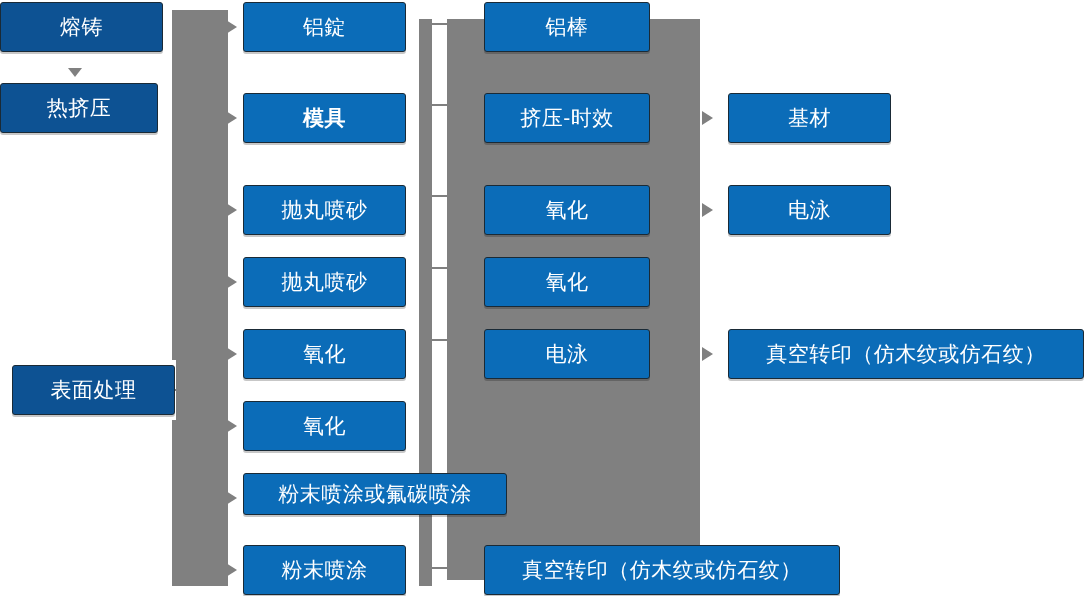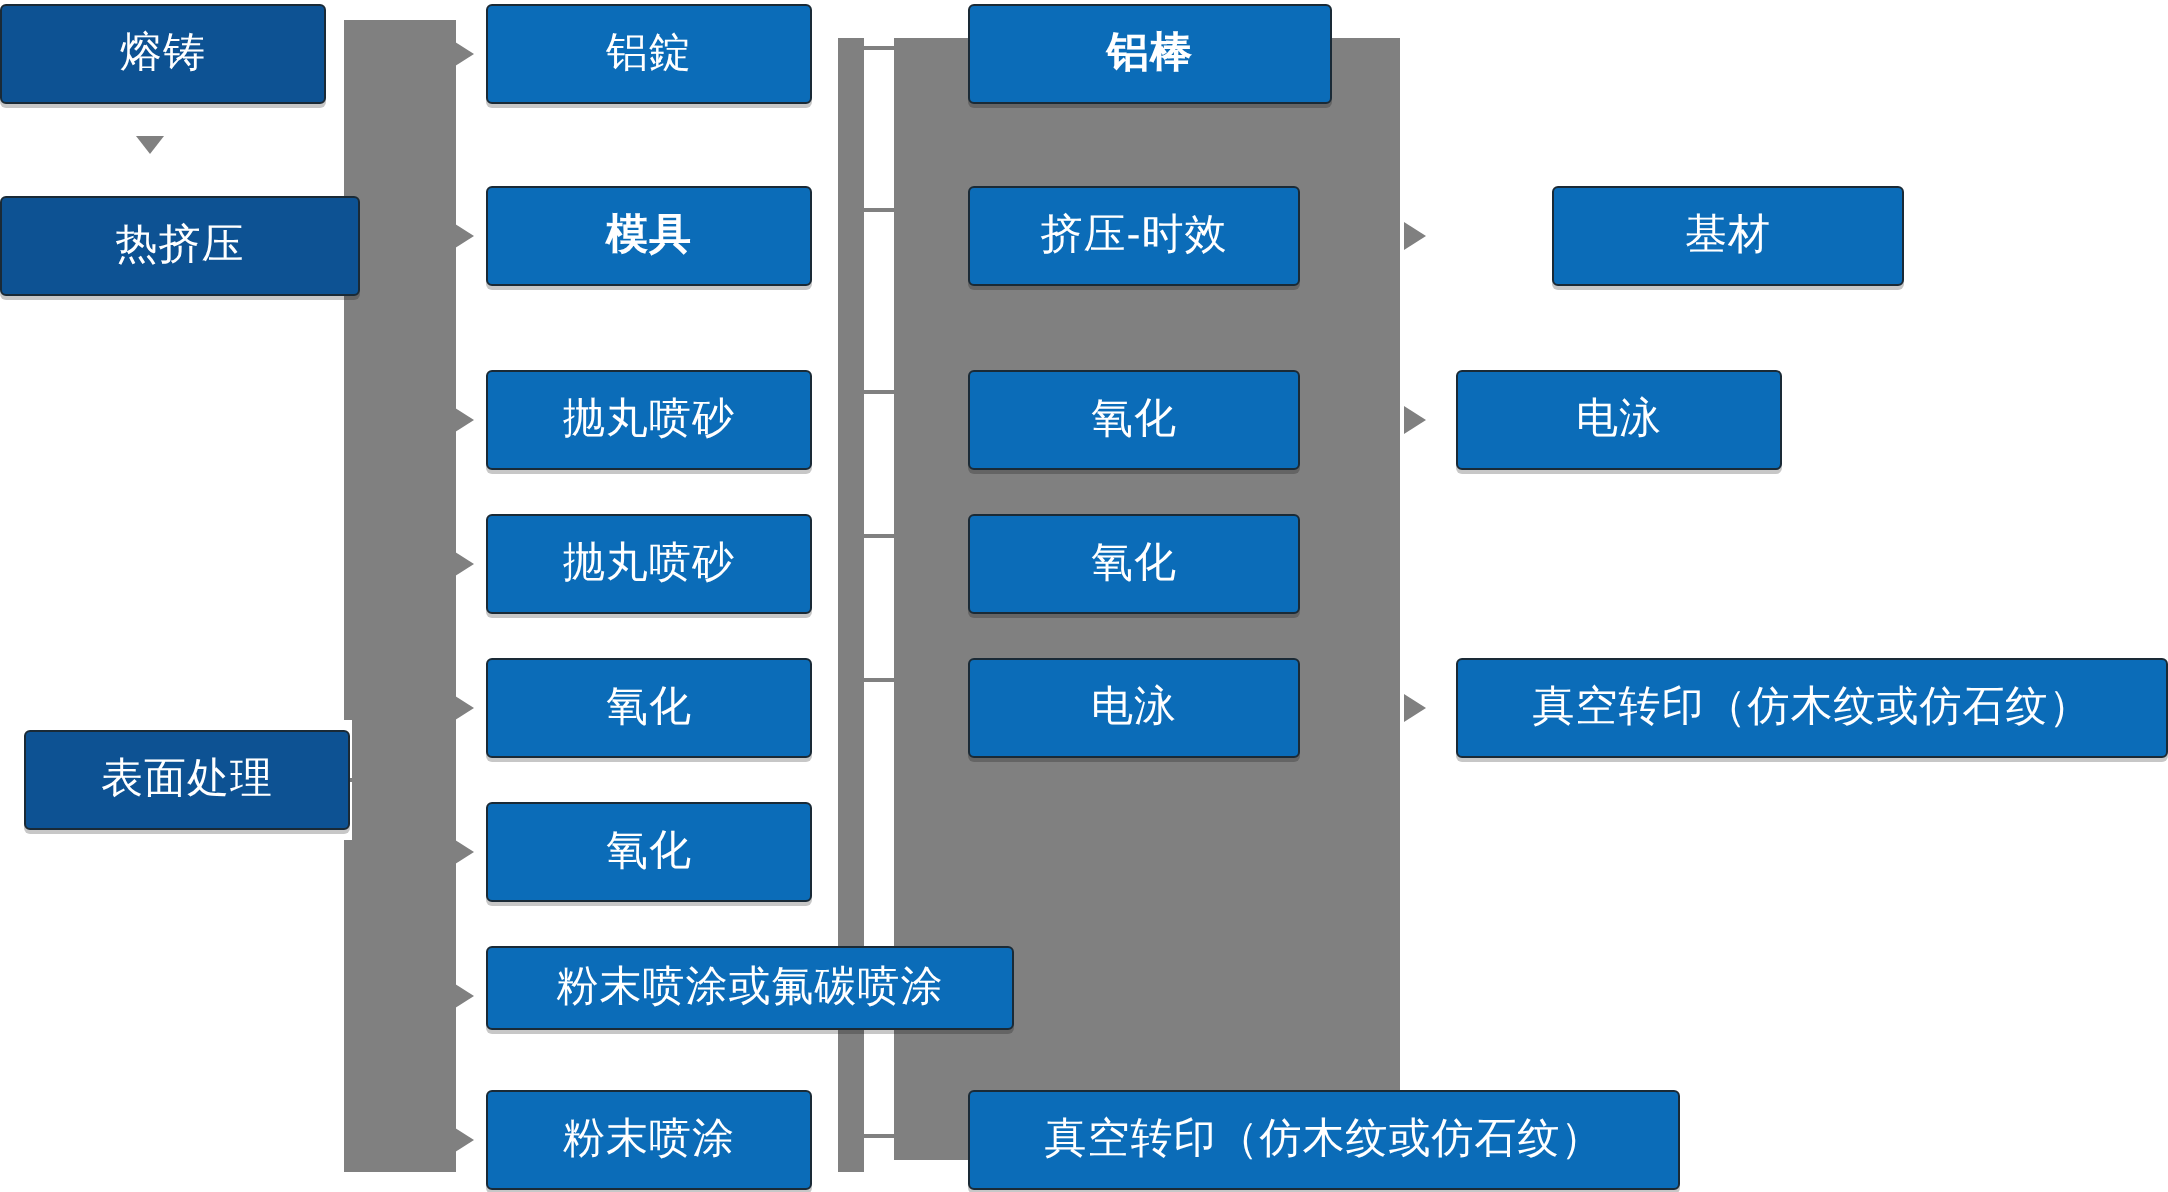--- a/index.html
+++ b/index.html
@@ -109,21 +109,21 @@
 
   <div class="white-gap" style="left:432px; top:19px; width:15px; height:4px;"></div>
 
   <div class="gray-arrow" style="left:702px; top:111px;"></div>
   <div class="gray-arrow" style="left:702px; top:203px;"></div>
   <div class="gray-arrow" style="left:702px; top:347px;"></div>
 
   <div class="node dark" style="left:0px; top:2px; width:163px; height:50px;">
     <span>熔铸</span>
   </div>
-  <div class="node dark" style="left:0px; top:98px; width:180px; height:50px;">
+  <div class="node dark" style="left:0px; top:83px; width:158px; height:50px;">
     <span>热挤压</span>
   </div>
   <div class="node dark" style="left:12px; top:365px; width:163px; height:50px;">
     <span>表面处理</span>
   </div>
 
   <div class="node bright" style="left:243px; top:2px; width:163px; height:50px;">
     <span>铝錠</span>
   </div>
   <div class="node bright" style="left:243px; top:93px; width:163px; height:50px;font-weight:bold;">
@@ -141,40 +141,40 @@
   <div class="node bright" style="left:243px; top:401px; width:163px; height:50px;">
     <span>氧化</span>
   </div>
   <div class="node bright wide-text" style="left:243px; top:473px; width:264px; height:42px;">
     <span>粉末喷涂或氟碳喷涂</span>
   </div>
   <div class="node bright" style="left:243px; top:545px; width:163px; height:50px;">
     <span>粉末喷涂</span>
   </div>
 
-  <div class="node bright" style="left:484px; top:2px; width:182px; height:50px;font-weight:bold;">
+  <div class="node bright" style="left:484px; top:2px; width:166px; height:50px;">
     <span>铝棒</span>
   </div>
   <div class="node bright" style="left:484px; top:93px; width:166px; height:50px;">
     <span>挤压-时效</span>
   </div>
   <div class="node bright" style="left:484px; top:185px; width:166px; height:50px;">
     <span>氧化</span>
   </div>
   <div class="node bright" style="left:484px; top:257px; width:166px; height:50px;">
     <span>氧化</span>
   </div>
   <div class="node bright" style="left:484px; top:329px; width:166px; height:50px;">
     <span>电泳</span>
   </div>
   <div class="node bright wide-text" style="left:484px; top:545px; width:356px; height:50px;">
     <span>真空转印（仿木纹或仿石纹）</span>
   </div>
 
-  <div class="node bright" style="left:728px; top:93px; width:176px; height:50px;margin-left:48px;">
+  <div class="node bright" style="left:728px; top:93px; width:163px; height:50px;">
     <span>基材</span>
   </div>
   <div class="node bright" style="left:728px; top:185px; width:163px; height:50px;">
     <span>电泳</span>
   </div>
   <div class="node bright wide-text" style="left:728px; top:329px; width:356px; height:50px;">
     <span>真空转印（仿木纹或仿石纹）</span>
   </div>
 
 </div>

